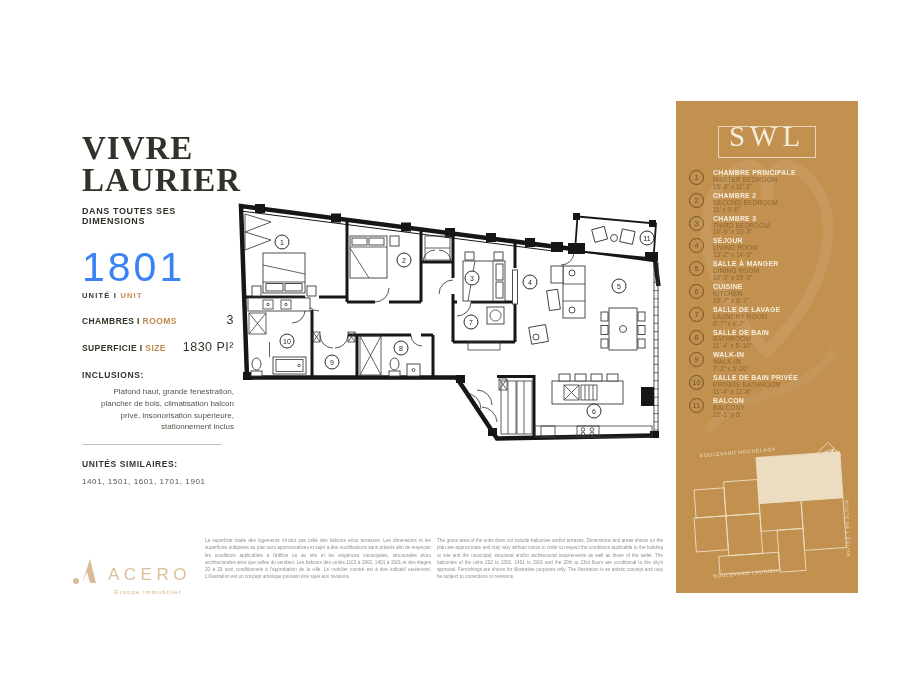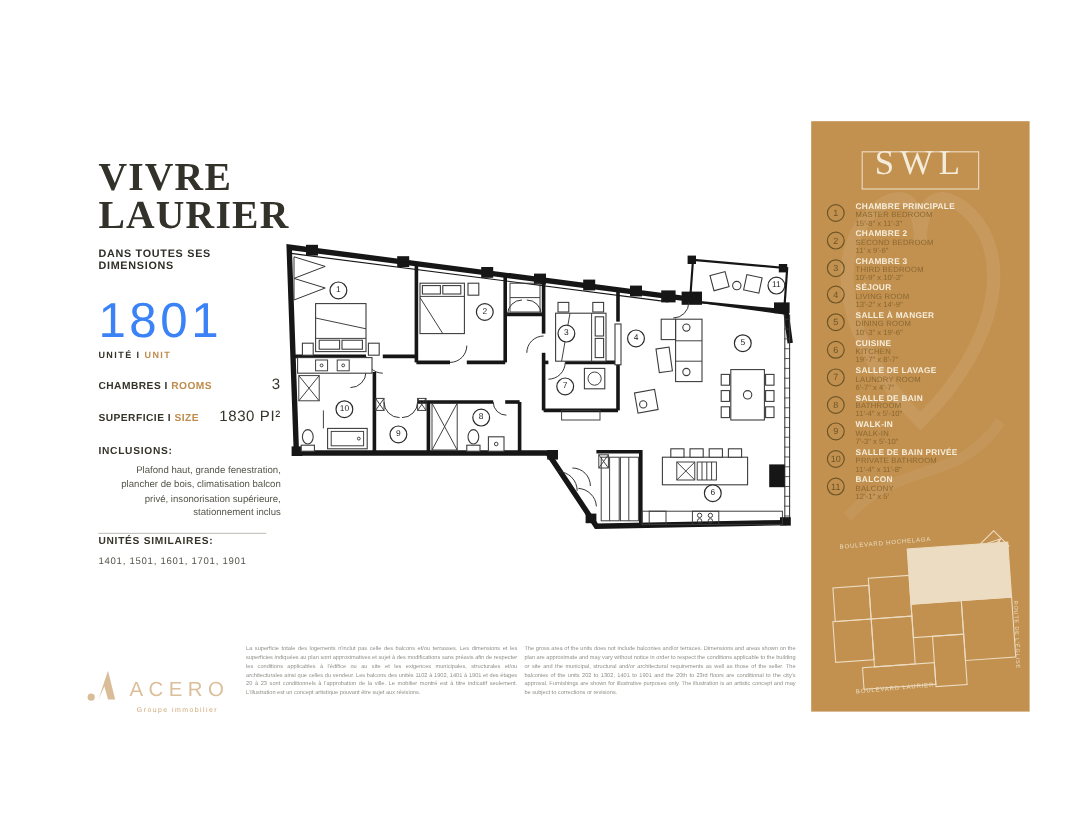--- a/index.html
+++ b/index.html
@@ -18,21 +18,21 @@
   .tagline{margin-top:10px;font-size:9px;font-weight:700;letter-spacing:.6px;color:#2f2e27;}
   .unit-number{margin-top:21px;font-size:41px;font-weight:300;letter-spacing:3px;color:#3b82f6;line-height:1;}
   .unit-label{margin-top:3px;font-size:7.5px;letter-spacing:1.2px;font-weight:700;}
   .accent{color:var(--tan);text-align:right;}
   .spec-row{display:flex;justify-content:space-between;align-items:baseline;margin-top:13px;
             font-size:8.5px;font-weight:700;letter-spacing:.4px;}
   .spec-value{font-size:12.5px;font-weight:400;letter-spacing:.5px;}
   .inclusions-title{margin-top:16px;font-size:8.5px;font-weight:700;letter-spacing:.6px;}
   .inclusions-text{margin-top:6px;font-size:8px;line-height:1.45;color:var(--soft);width:152px;text-align:right;}
   .divider{margin-top:11px;width:140px;border-top:1px solid #c6c5be;}
-  .similar-title{margin-top:0;font-size:8.5px;font-weight:700;letter-spacing:.6px;}
+  .similar-title{margin-top:14px;font-size:8.5px;font-weight:700;letter-spacing:.6px;}
   .similar-units{margin-top:8px;font-size:8px;color:var(--soft);letter-spacing:.6px;}
 
   
   #plan{position:absolute;left:225px;top:190px;width:452px;height:278px;}
   #plan .wall{stroke:var(--wall);fill:none;}
   #plan .furn{stroke:#3a3a3a;stroke-width:.9;fill:#fff;}
   #plan .thin{stroke:#3a3a3a;stroke-width:.8;fill:none;}
   #plan .arc{stroke:#2c2c2c;stroke-width:.8;fill:none;}
   #plan .blk{fill:var(--wall);stroke:none;}
   #win-ticks line{stroke:#3a3a3a;stroke-width:.7;}

